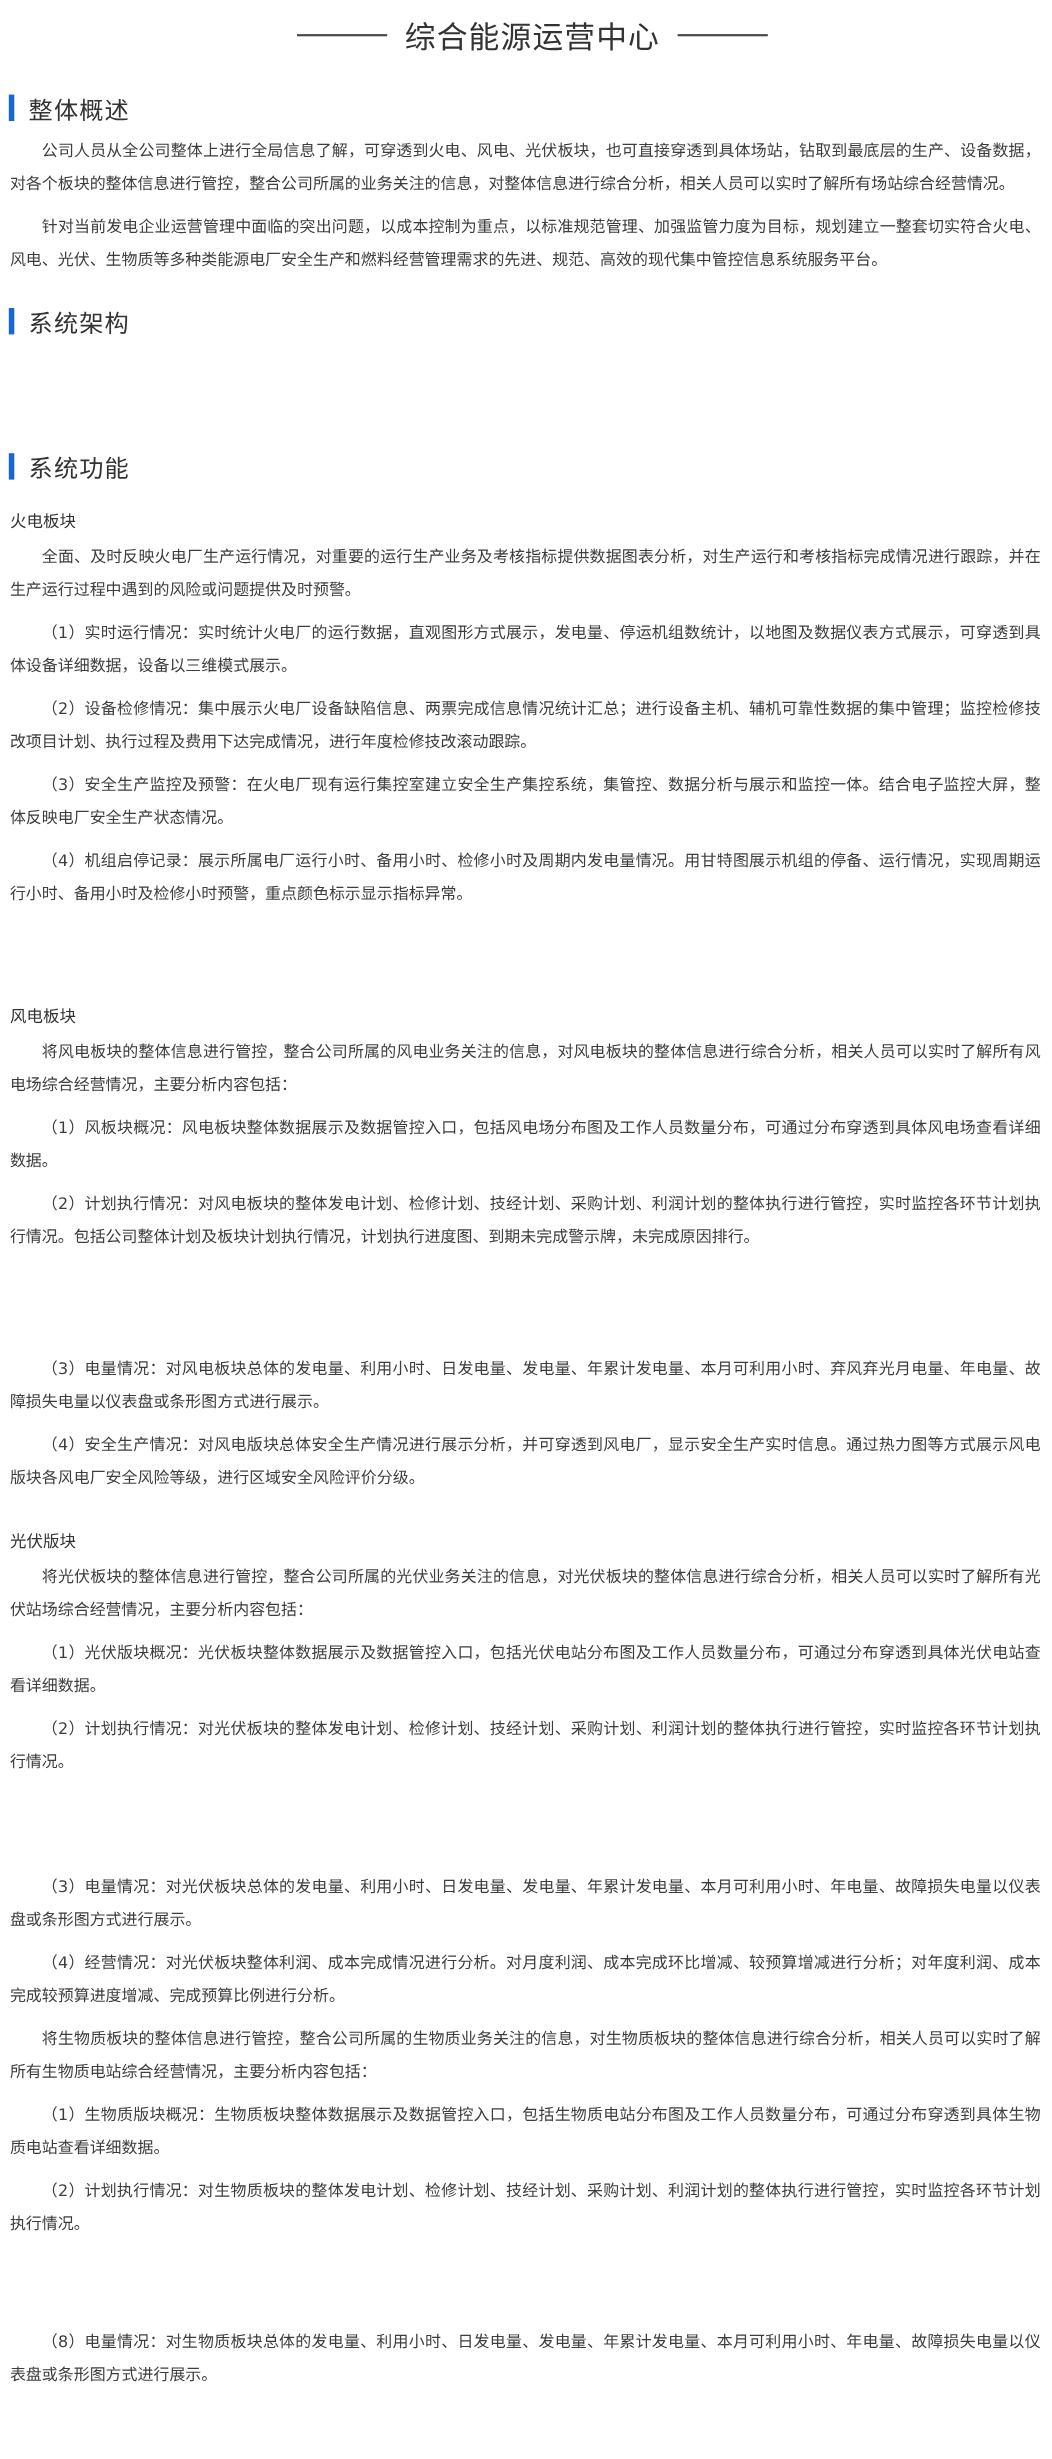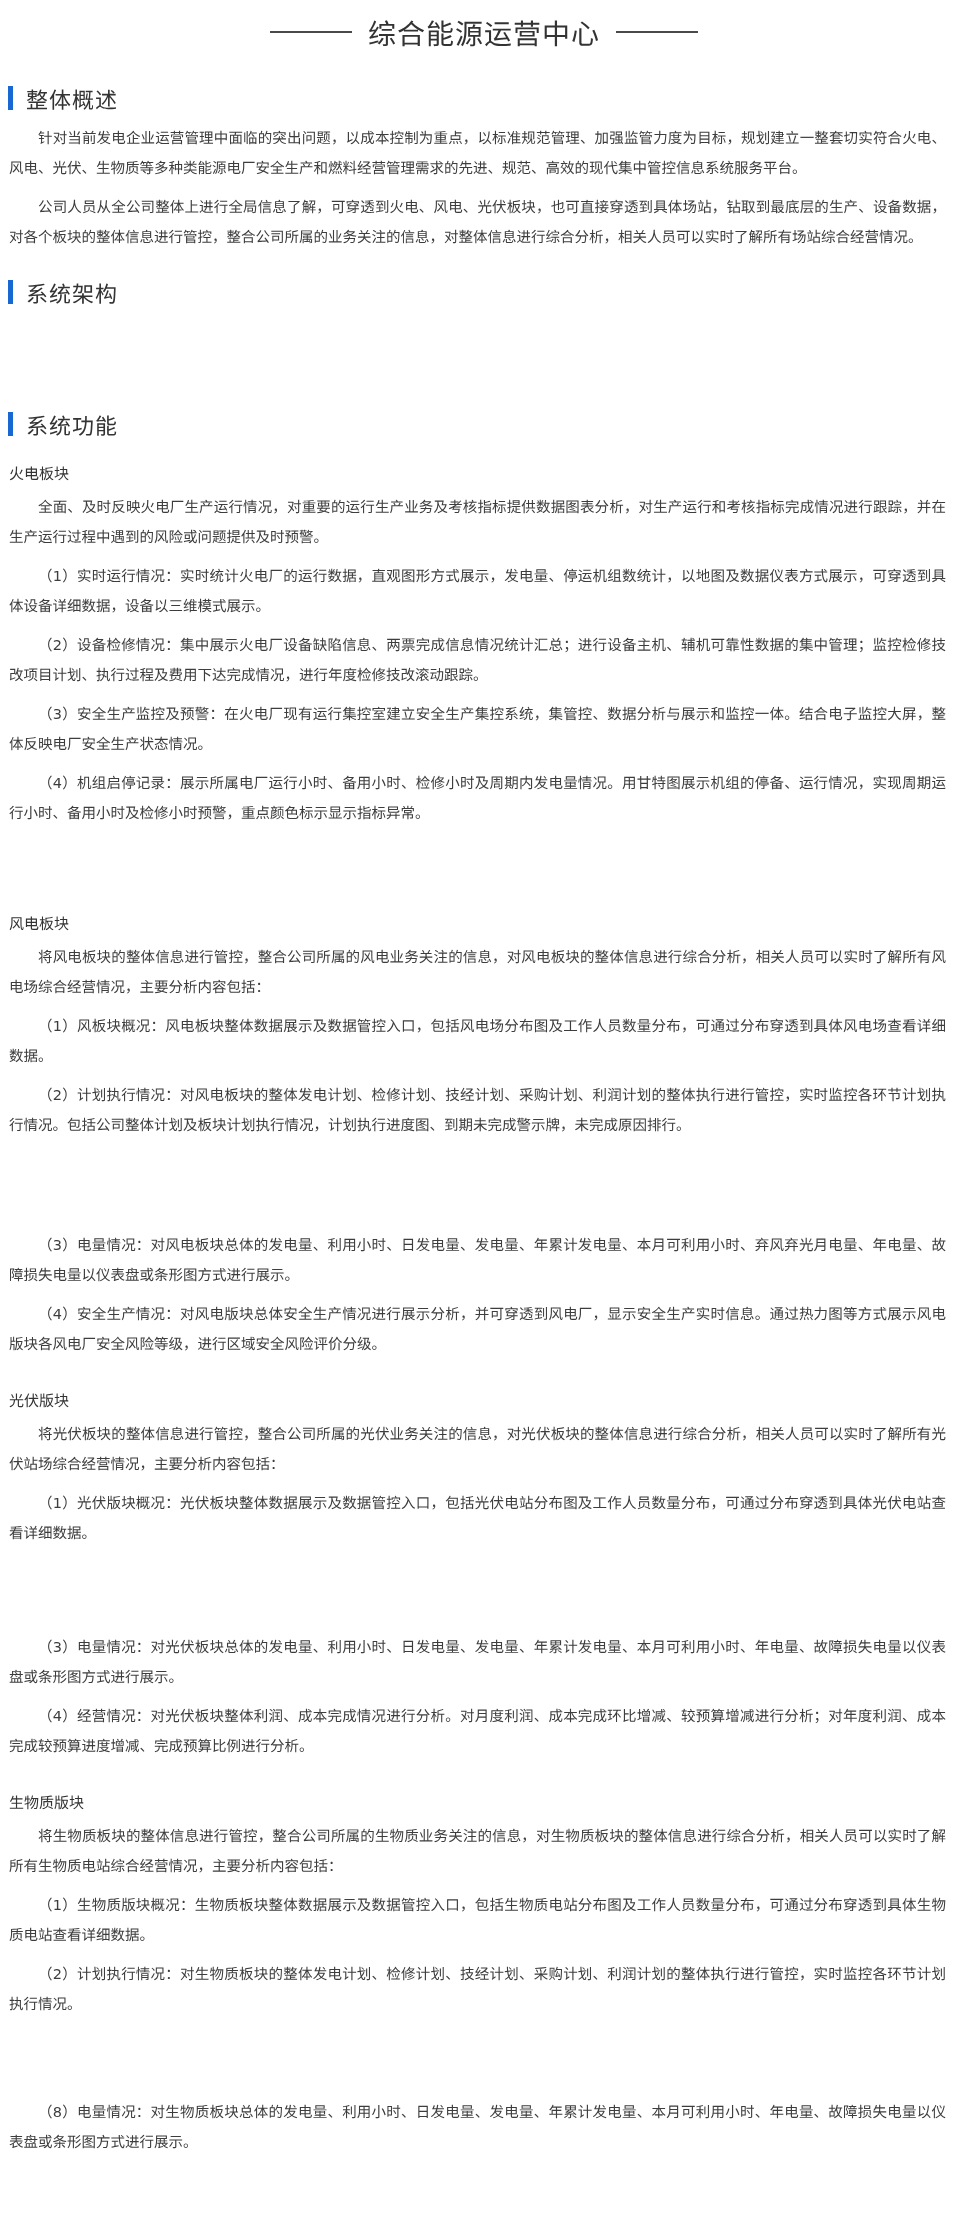--- a/index.html
+++ b/index.html
@@ -95,22 +95,22 @@
     <span class="title-line"></span>
     <h1 class="page-title">综合能源运营中心</h1>
     <span class="title-line"></span>
   </div>
 
   <div class="sec-head">
     <span class="sec-bar"></span>
     <h2 class="sec-title">整体概述</h2>
   </div>
   <div class="content">
+    <p class="para">公司人员从全公司整体上进行全局信息了解，可穿透到火电、风电、光伏板块，也可直接穿透到具体场站，钻取到最底层的生产、设备数据，对各个板块的整体信息进行管控，整合公司所属的业务关注的信息，对整体信息进行综合分析，相关人员可以实时了解所有场站综合经营情况。</p>
     <p class="para">针对当前发电企业运营管理中面临的突出问题，以成本控制为重点，以标准规范管理、加强监管力度为目标，规划建立一整套切实符合火电、风电、光伏、生物质等多种类能源电厂安全生产和燃料经营管理需求的先进、规范、高效的现代集中管控信息系统服务平台。</p>
-    <p class="para">公司人员从全公司整体上进行全局信息了解，可穿透到火电、风电、光伏板块，也可直接穿透到具体场站，钻取到最底层的生产、设备数据，对各个板块的整体信息进行管控，整合公司所属的业务关注的信息，对整体信息进行综合分析，相关人员可以实时了解所有场站综合经营情况。</p>
   </div>
 
   <div class="sec-head">
     <span class="sec-bar"></span>
     <h2 class="sec-title">系统架构</h2>
   </div>
   <div class="img-gap gap-70"></div>
 
   <div class="sec-head">
     <span class="sec-bar"></span>
@@ -131,25 +131,25 @@
     <p class="para">将风电板块的整体信息进行管控，整合公司所属的风电业务关注的信息，对风电板块的整体信息进行综合分析，相关人员可以实时了解所有风电场综合经营情况，主要分析内容包括：</p>
     <p class="para">（1）风板块概况：风电板块整体数据展示及数据管控入口，包括风电场分布图及工作人员数量分布，可通过分布穿透到具体风电场查看详细数据。</p>
     <p class="para">（2）计划执行情况：对风电板块的整体发电计划、检修计划、技经计划、采购计划、利润计划的整体执行进行管控，实时监控各环节计划执行情况。包括公司整体计划及板块计划执行情况，计划执行进度图、到期未完成警示牌，未完成原因排行。</p>
     <div class="img-gap gap-72"></div>
     <p class="para">（3）电量情况：对风电板块总体的发电量、利用小时、日发电量、发电量、年累计发电量、本月可利用小时、弃风弃光月电量、年电量、故障损失电量以仪表盘或条形图方式进行展示。</p>
     <p class="para">（4）安全生产情况：对风电版块总体安全生产情况进行展示分析，并可穿透到风电厂，显示安全生产实时信息。通过热力图等方式展示风电版块各风电厂安全风险等级，进行区域安全风险评价分级。</p>
 
     <h3 class="module-title">光伏版块</h3>
     <p class="para">将光伏板块的整体信息进行管控，整合公司所属的光伏业务关注的信息，对光伏板块的整体信息进行综合分析，相关人员可以实时了解所有光伏站场综合经营情况，主要分析内容包括：</p>
     <p class="para">（1）光伏版块概况：光伏板块整体数据展示及数据管控入口，包括光伏电站分布图及工作人员数量分布，可通过分布穿透到具体光伏电站查看详细数据。</p>
+    <p class="para">（2）计划执行情况：对光伏板块的整体发电计划、检修计划、技经计划、采购计划、利润计划的整体执行进行管控，实时监控各环节计划执行情况。</p>
     <div class="img-gap gap-66"></div>
     <p class="para">（3）电量情况：对光伏板块总体的发电量、利用小时、日发电量、发电量、年累计发电量、本月可利用小时、年电量、故障损失电量以仪表盘或条形图方式进行展示。</p>
     <p class="para">（4）经营情况：对光伏板块整体利润、成本完成情况进行分析。对月度利润、成本完成环比增减、较预算增减进行分析；对年度利润、成本完成较预算进度增减、完成预算比例进行分析。</p>
 
-    <h3 class="module-title">生物质版块</h3>
     <p class="para">将生物质板块的整体信息进行管控，整合公司所属的生物质业务关注的信息，对生物质板块的整体信息进行综合分析，相关人员可以实时了解所有生物质电站综合经营情况，主要分析内容包括：</p>
     <p class="para">（1）生物质版块概况：生物质板块整体数据展示及数据管控入口，包括生物质电站分布图及工作人员数量分布，可通过分布穿透到具体生物质电站查看详细数据。</p>
     <p class="para">（2）计划执行情况：对生物质板块的整体发电计划、检修计划、技经计划、采购计划、利润计划的整体执行进行管控，实时监控各环节计划执行情况。</p>
     <div class="img-gap gap-60"></div>
     <p class="para">（8）电量情况：对生物质板块总体的发电量、利用小时、日发电量、发电量、年累计发电量、本月可利用小时、年电量、故障损失电量以仪表盘或条形图方式进行展示。</p>
 
   </div>
 
 </div>
 

